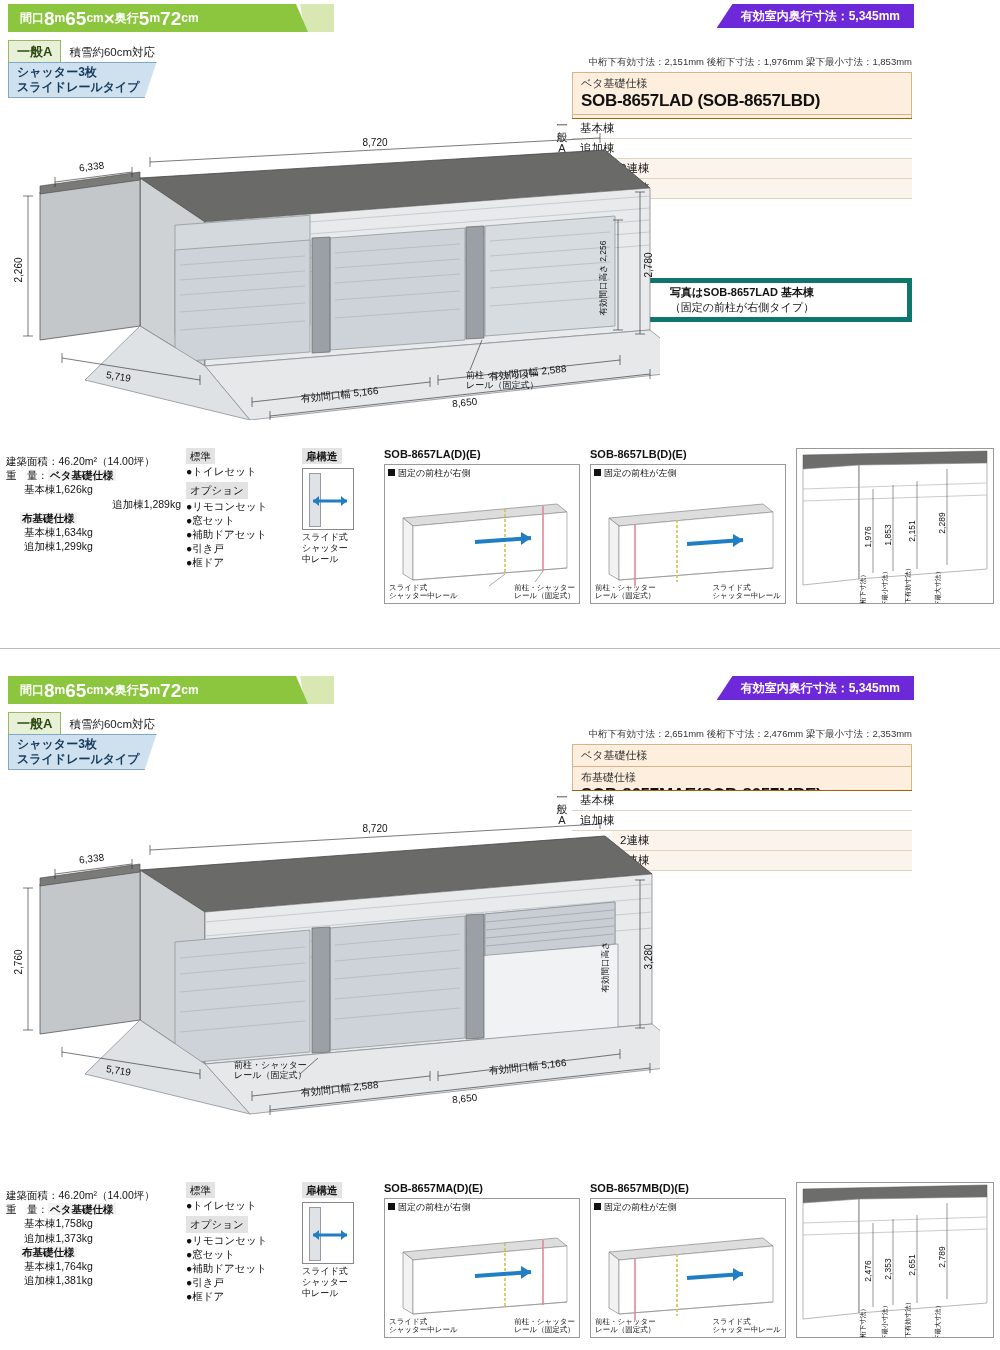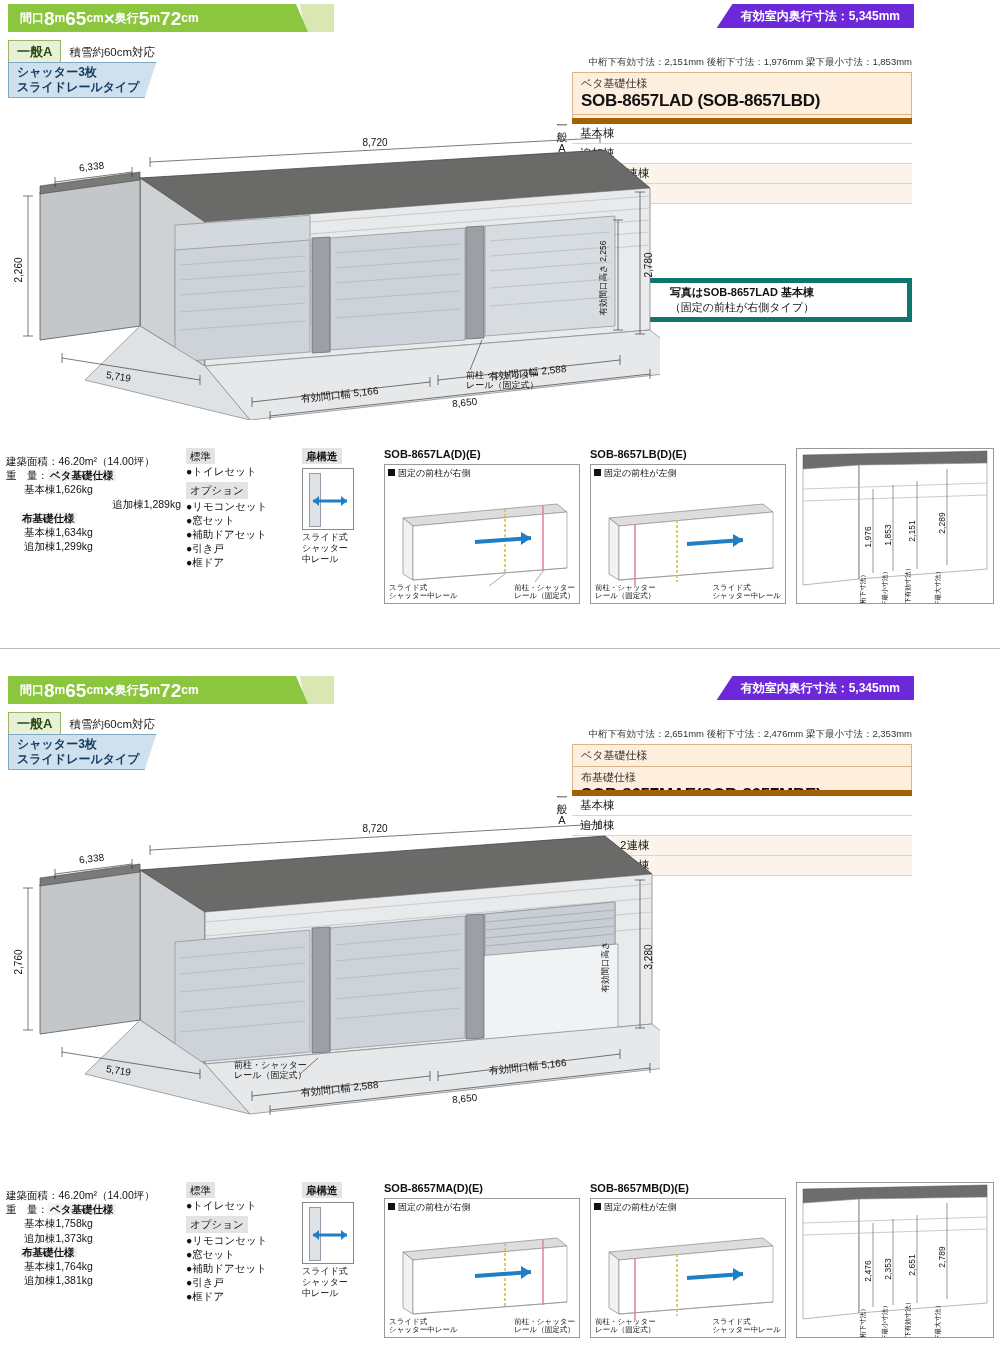--- a/index.html
+++ b/index.html
@@ -63,21 +63,21 @@
   .modelbox .lbl { font-size:11px; color:#333; }
   .modelbox .code { font-size:17px; font-weight:bold; color:#111; letter-spacing:-0.3px; }
   .sep { height:1px; background:#d8b48a; }
 
   .ippan-col {
     position:absolute; right:348px; top:120px; width:20px;
     font-size:11px; text-align:center; line-height:1.05; color:#222;
   }
   .variant-list {
     position:absolute; right:8px; top:118px; width:340px;
-    border-top:6px solid #a16207;
+    border-top:1px solid #a16207;
   }
   .variant-list div {
     padding:2px 8px; font-size:11.5px; border-bottom:1px solid #e2d3c0; background:#fff;
   }
   .variant-list div.gap { background:#faf4ec;margin-left:40px; }
   .photo-note {
     position:absolute; right:8px; top:278px; width:340px;
     border:5px solid #0f766e; background:#fff; font-size:11px;
     text-align:center; line-height:1.35; padding:2px 4px;
   }

